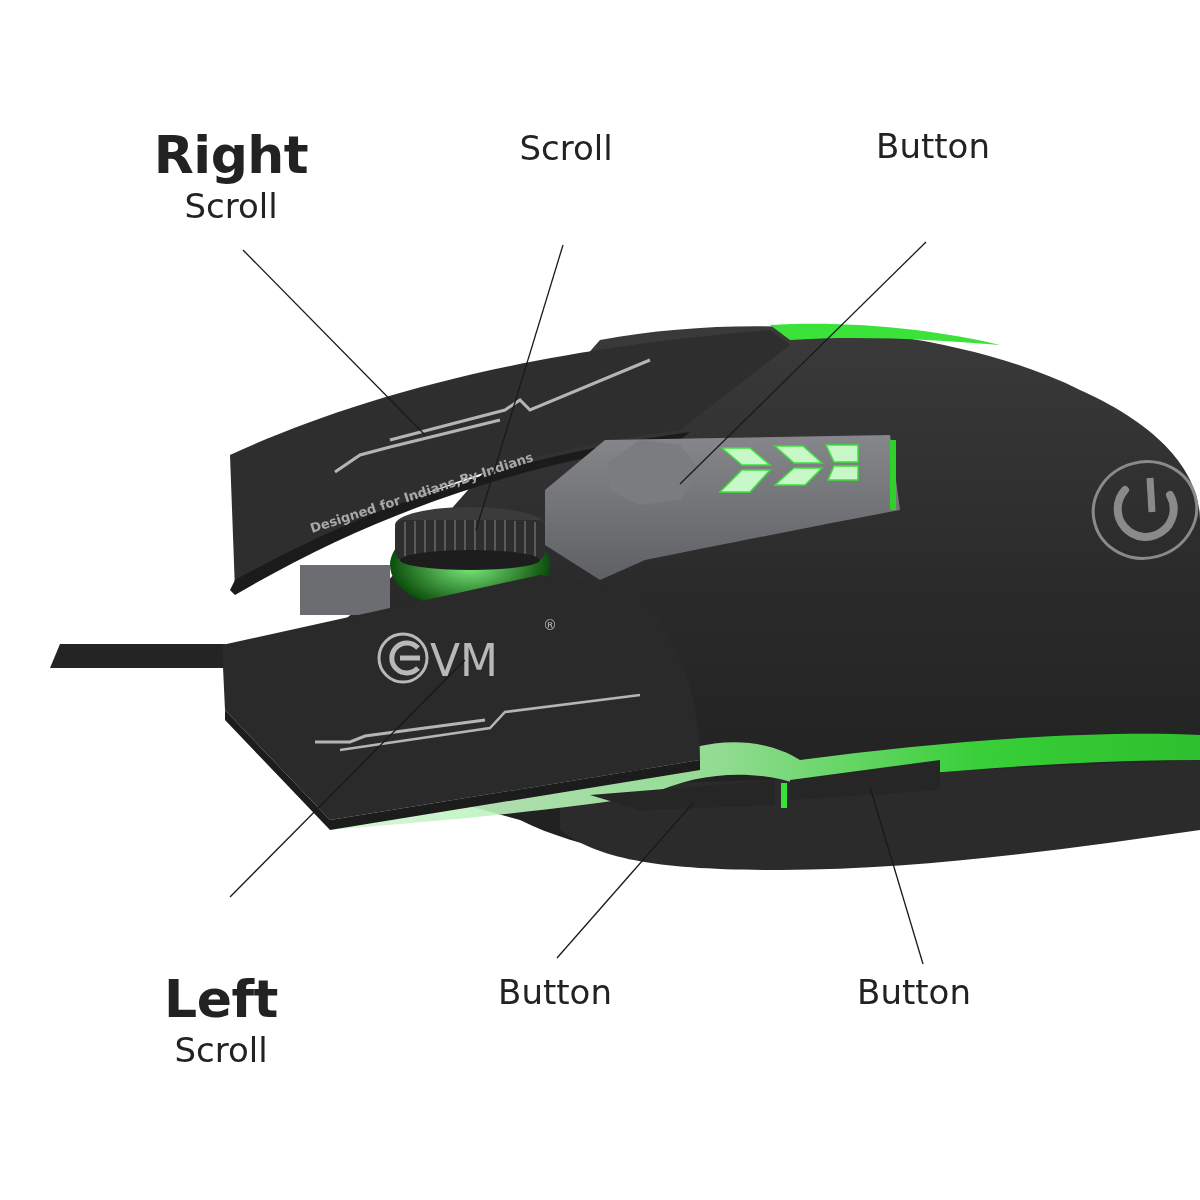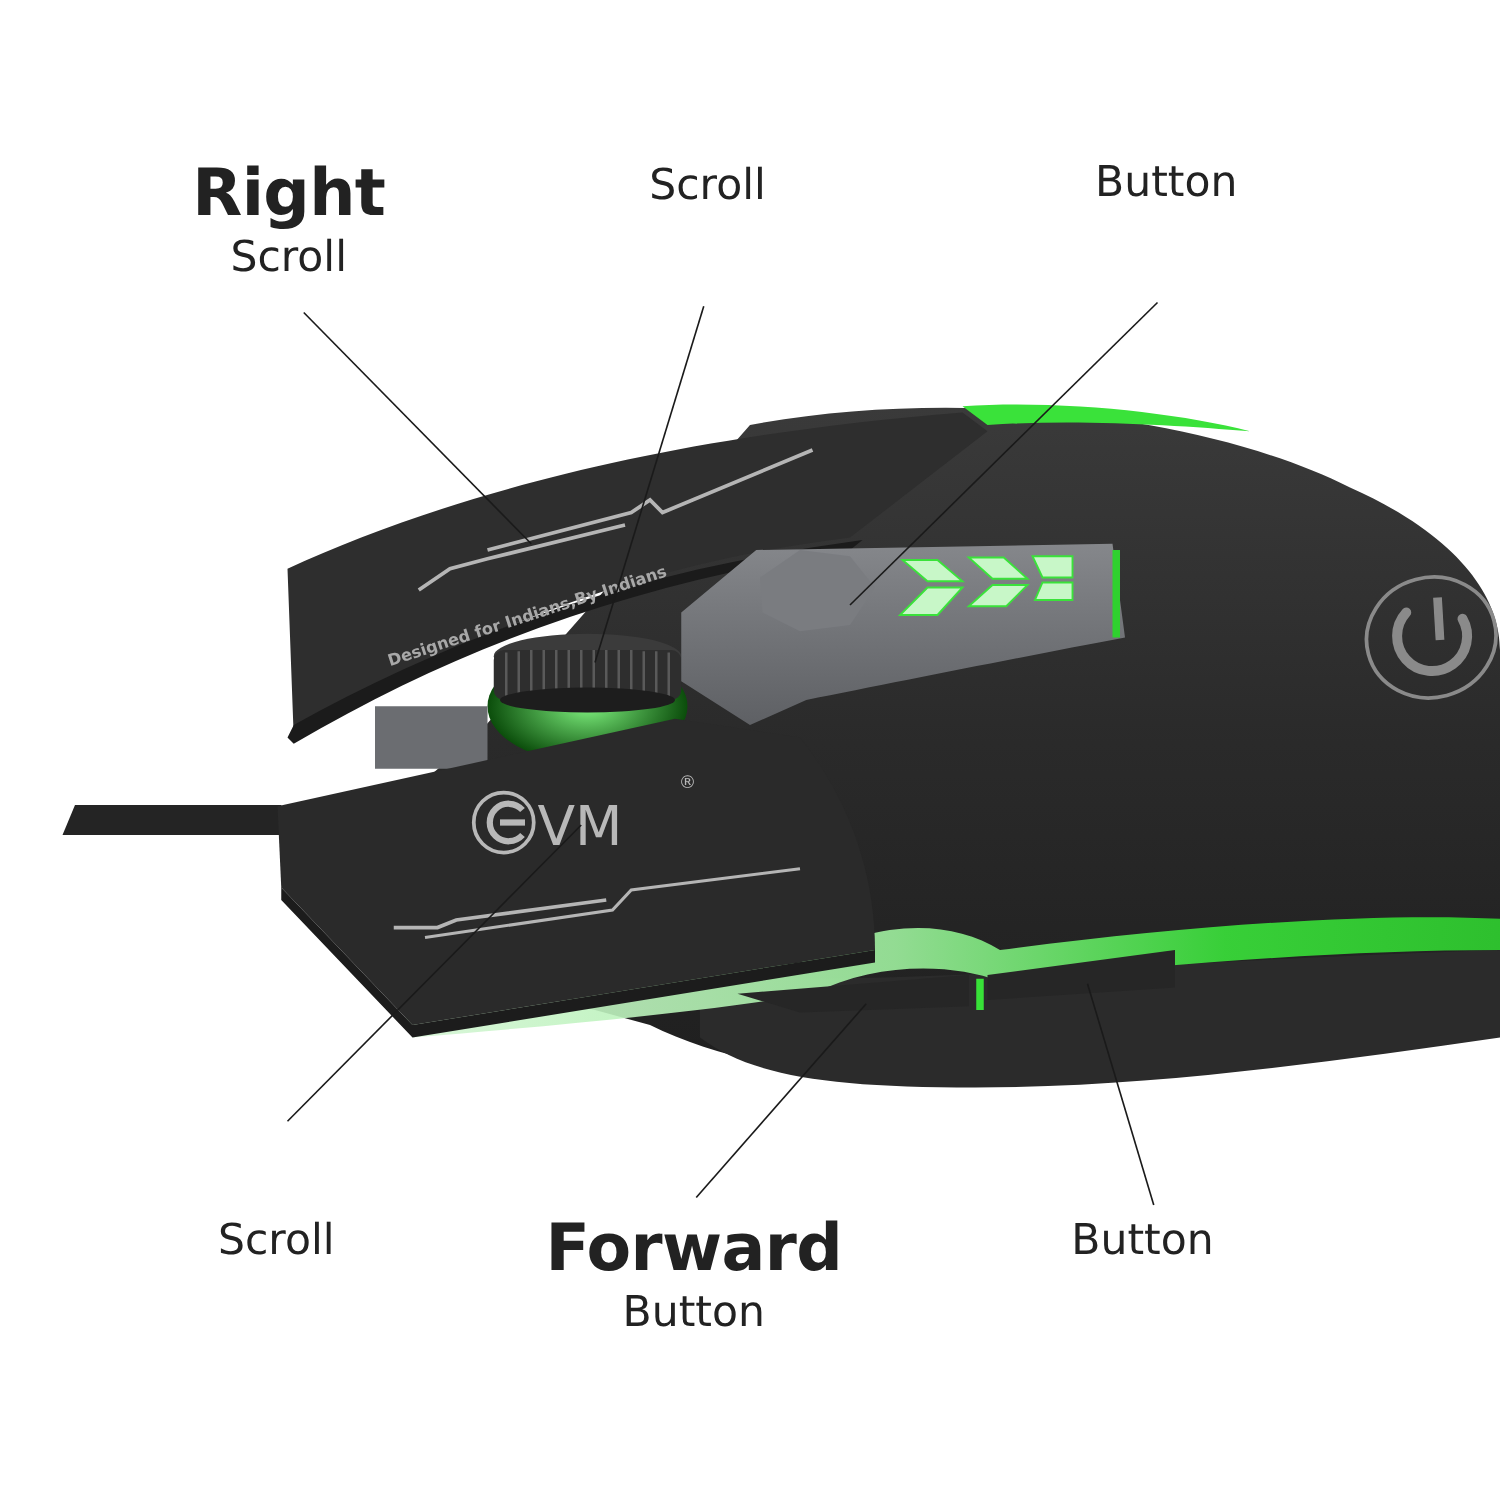--- a/index.html
+++ b/index.html
@@ -147,23 +147,23 @@
     <div class="sub">Scroll</div>
   </div>
   <div class="label" style="left:566px; top:126px;">
     <div class="sub">Scroll</div>
   </div>
   <div class="label" style="left:933px; top:124px;">
     <div class="sub">Button</div>
   </div>
 
   <div class="label" style="left:221px; top:970px;">
+    <div class="title">Left</div>
     <div class="sub">Scroll</div>
   </div>
   <div class="label" style="left:555px; top:970px;">
-    <div class="title">Forward</div>
     <div class="sub">Button</div>
   </div>
   <div class="label" style="left:914px; top:970px;">
     <div class="sub">Button</div>
   </div>
 
 </div>
 
 </body></html>

